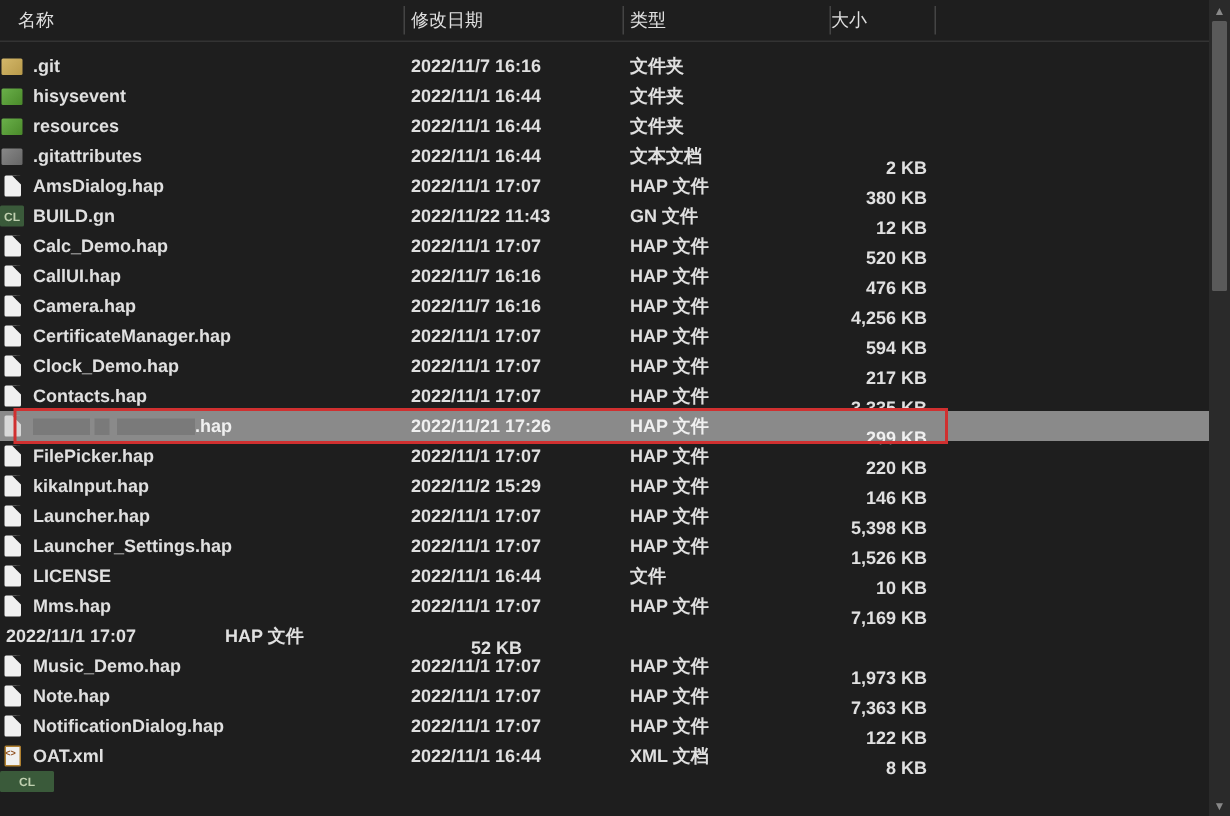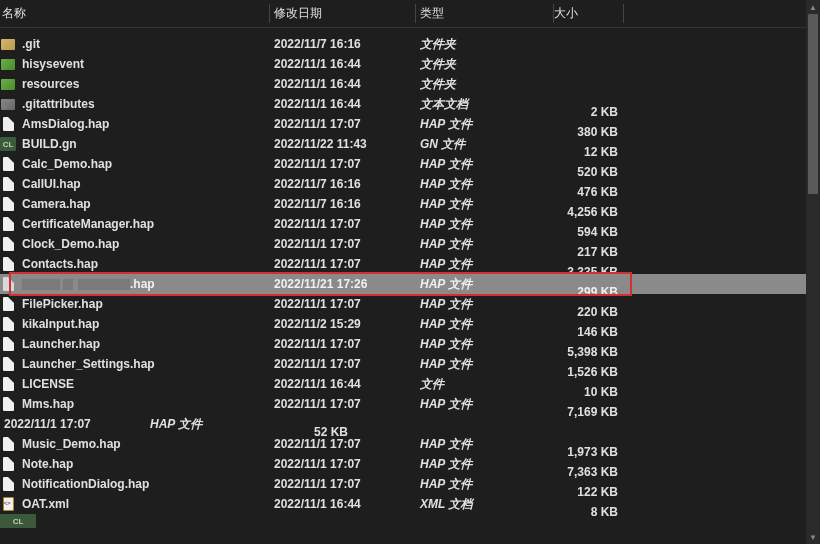--- a/index.html
+++ b/index.html
@@ -25,21 +25,21 @@
     }
     .header-row {
       display: flex;
       height: 28px;
       align-items: center;
       border-bottom: 1px solid #333;
       background: #1e1e1e;
     }
     .col-name {
       width: 270px;
-      padding-left: 2px;
+      padding-left: 12px;
       position: relative;
     }
     .col-date {
       width: 146px;
       padding-left: 4px;
       position: relative;
     }
     .col-type {
       width: 138px;
       padding-left: 4px;
@@ -95,21 +95,20 @@
       white-space: nowrap;
       overflow: hidden;
     }
     .date-cell {
       width: 146px;
       padding-left: 4px;
     }
     .type-cell {
       width: 138px;
       padding-left: 4px;
-      font-style: italic;
     }
     .size-cell {
       width: 70px;
       text-align: right;
       padding-right: 6px;
       margin-top: 16px;
     }
     .highlighted {
       background: #8a8a8a;
       color: #f0f0f0;

